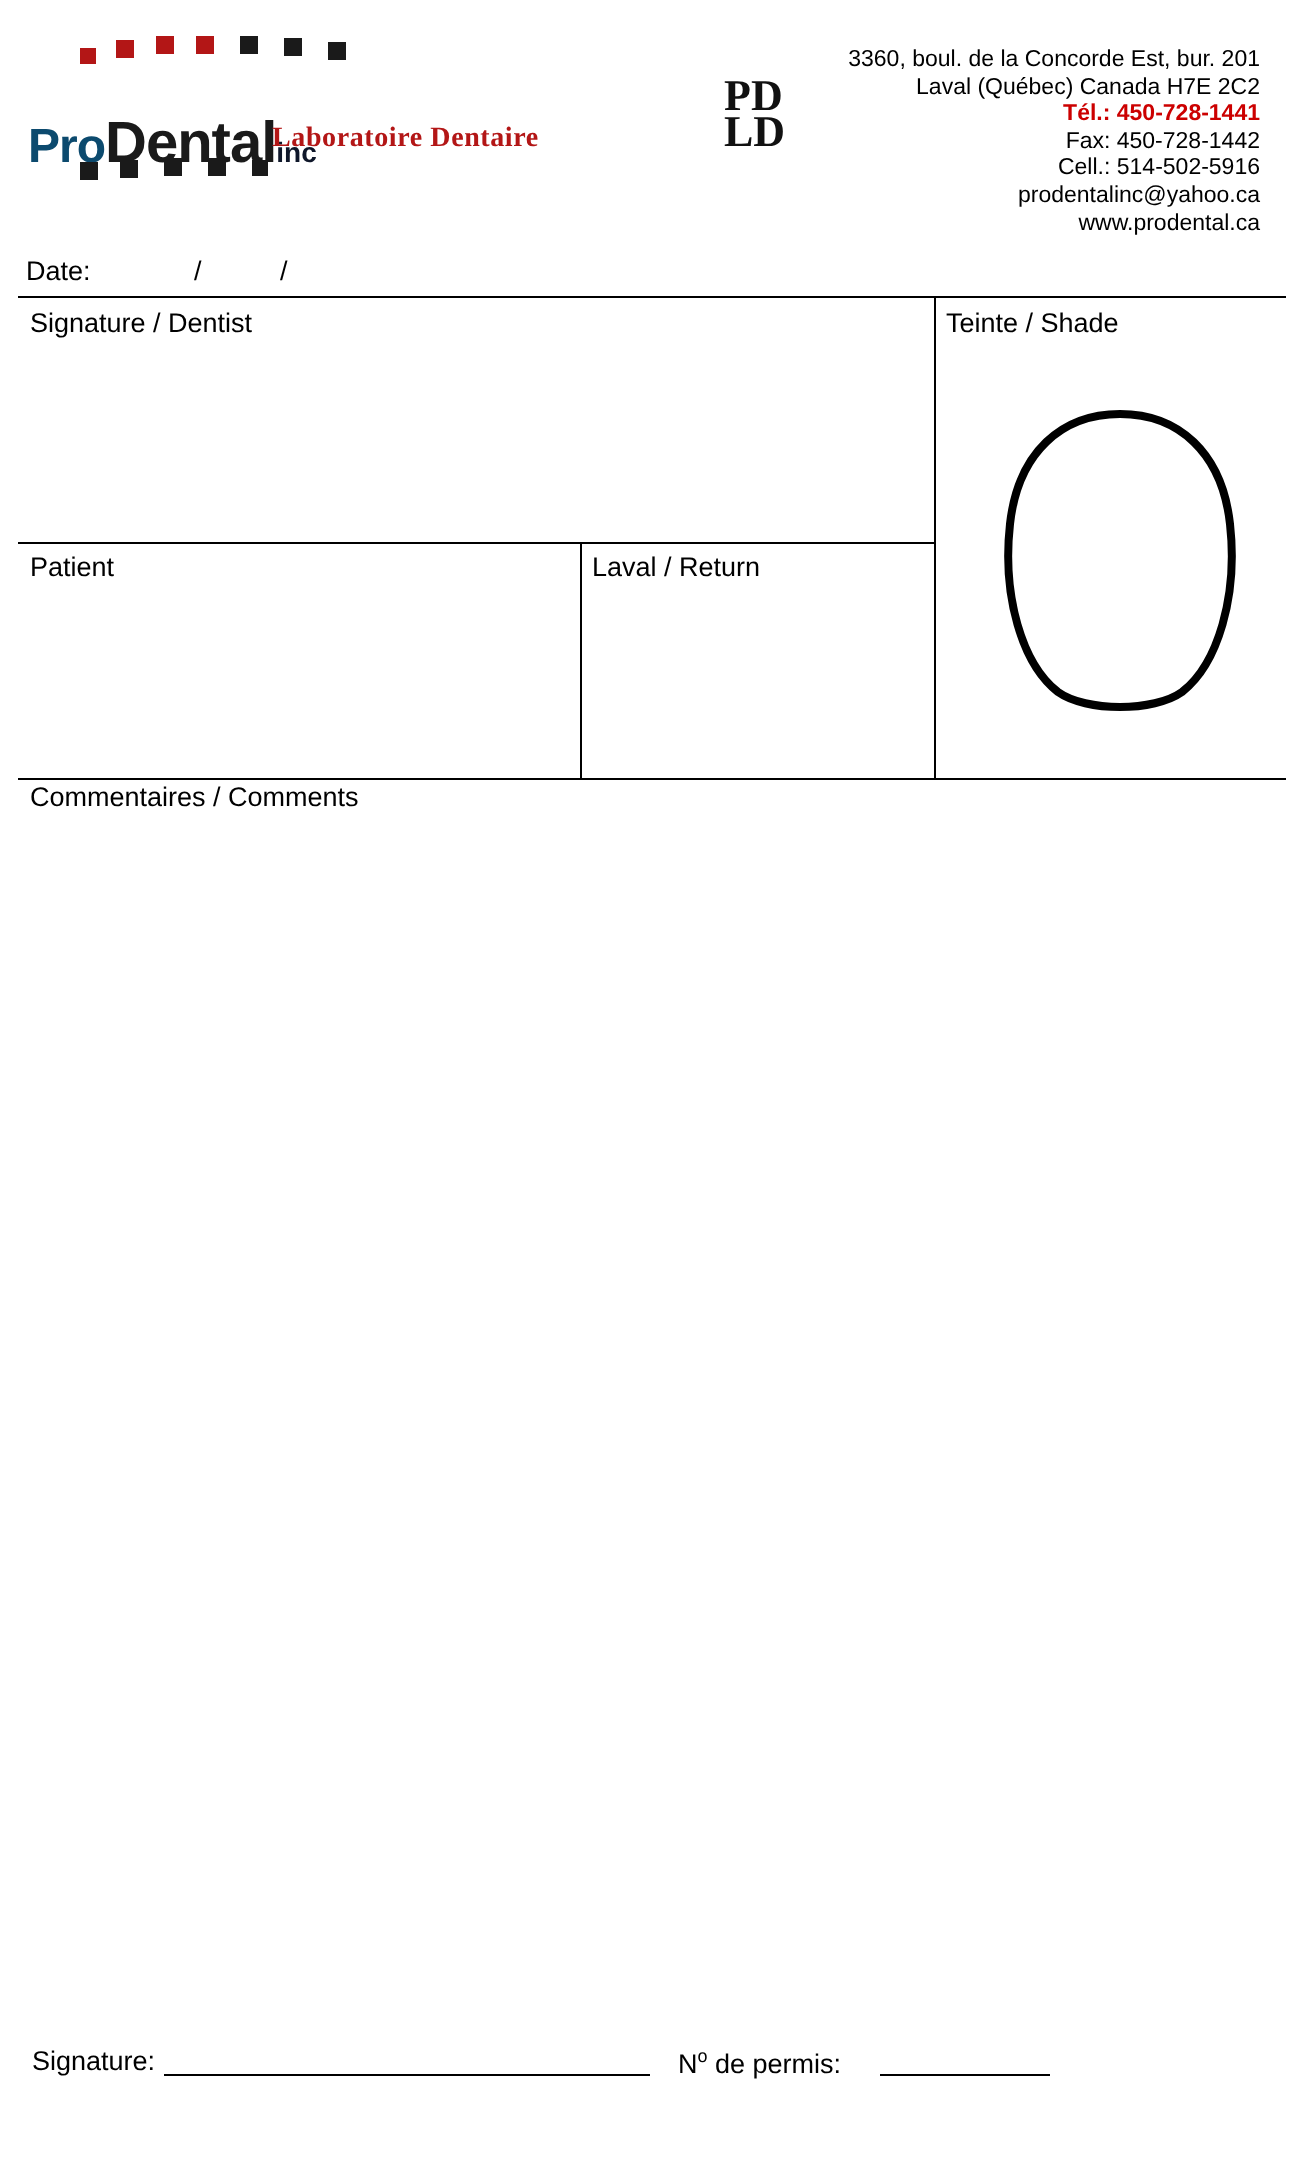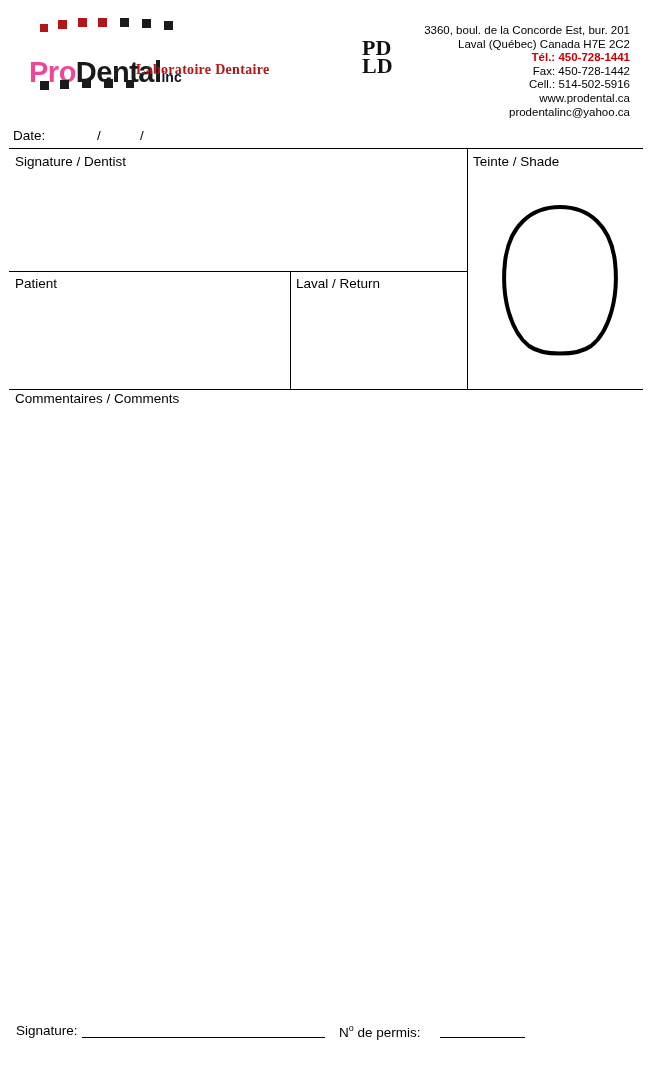--- a/index.html
+++ b/index.html
@@ -56,26 +56,25 @@
   }
 
   .logo-word {
     position: relative;
     height: 36px;
     margin-top: 1px;
   }
   .logo-pro {
     font-family: "Liberation Sans", sans-serif;
     font-weight: bold;
-    font-size: 29px;
+    font-size: 24px;
     letter-spacing: -0.5px;
-    color: #ec4899;
+    color: #0c4a6e;
     display: inline-block;
     vertical-align: baseline;
-    margin-left: 15px;
   }
   .logo-dental {
     font-family: "Liberation Sans", sans-serif;
     font-weight: bold;
     font-size: 29px;
     letter-spacing: -0.5px;
     color: #1a1a1a;
     display: inline-block;
     margin-top: 15px;
   }
@@ -325,22 +324,22 @@
       <span class="m1">PD</span>
       <span class="m2">LD</span>
     </div>
 
     <div class="contact">
       <div>3360, boul. de la Concorde Est, bur. 201</div>
       <div>Laval (Québec) Canada  H7E 2C2</div>
       <div class="red">Tél.: 450-728-1441</div>
       <div>Fax: 450-728-1442</div>
       <div>Cell.: 514-502-5916</div>
+      <div>prodentalinc@yahoo.ca</div>
       <div>www.prodental.ca</div>
-      <div>prodentalinc@yahoo.ca</div>
     </div>
   </div>
 
   <div class="date-row">
     <span class="date-label">Date:</span>
     <span class="date-slash-1">/</span>
     <span class="date-slash-2">/</span>
   </div>
 
   <div class="formbox">

